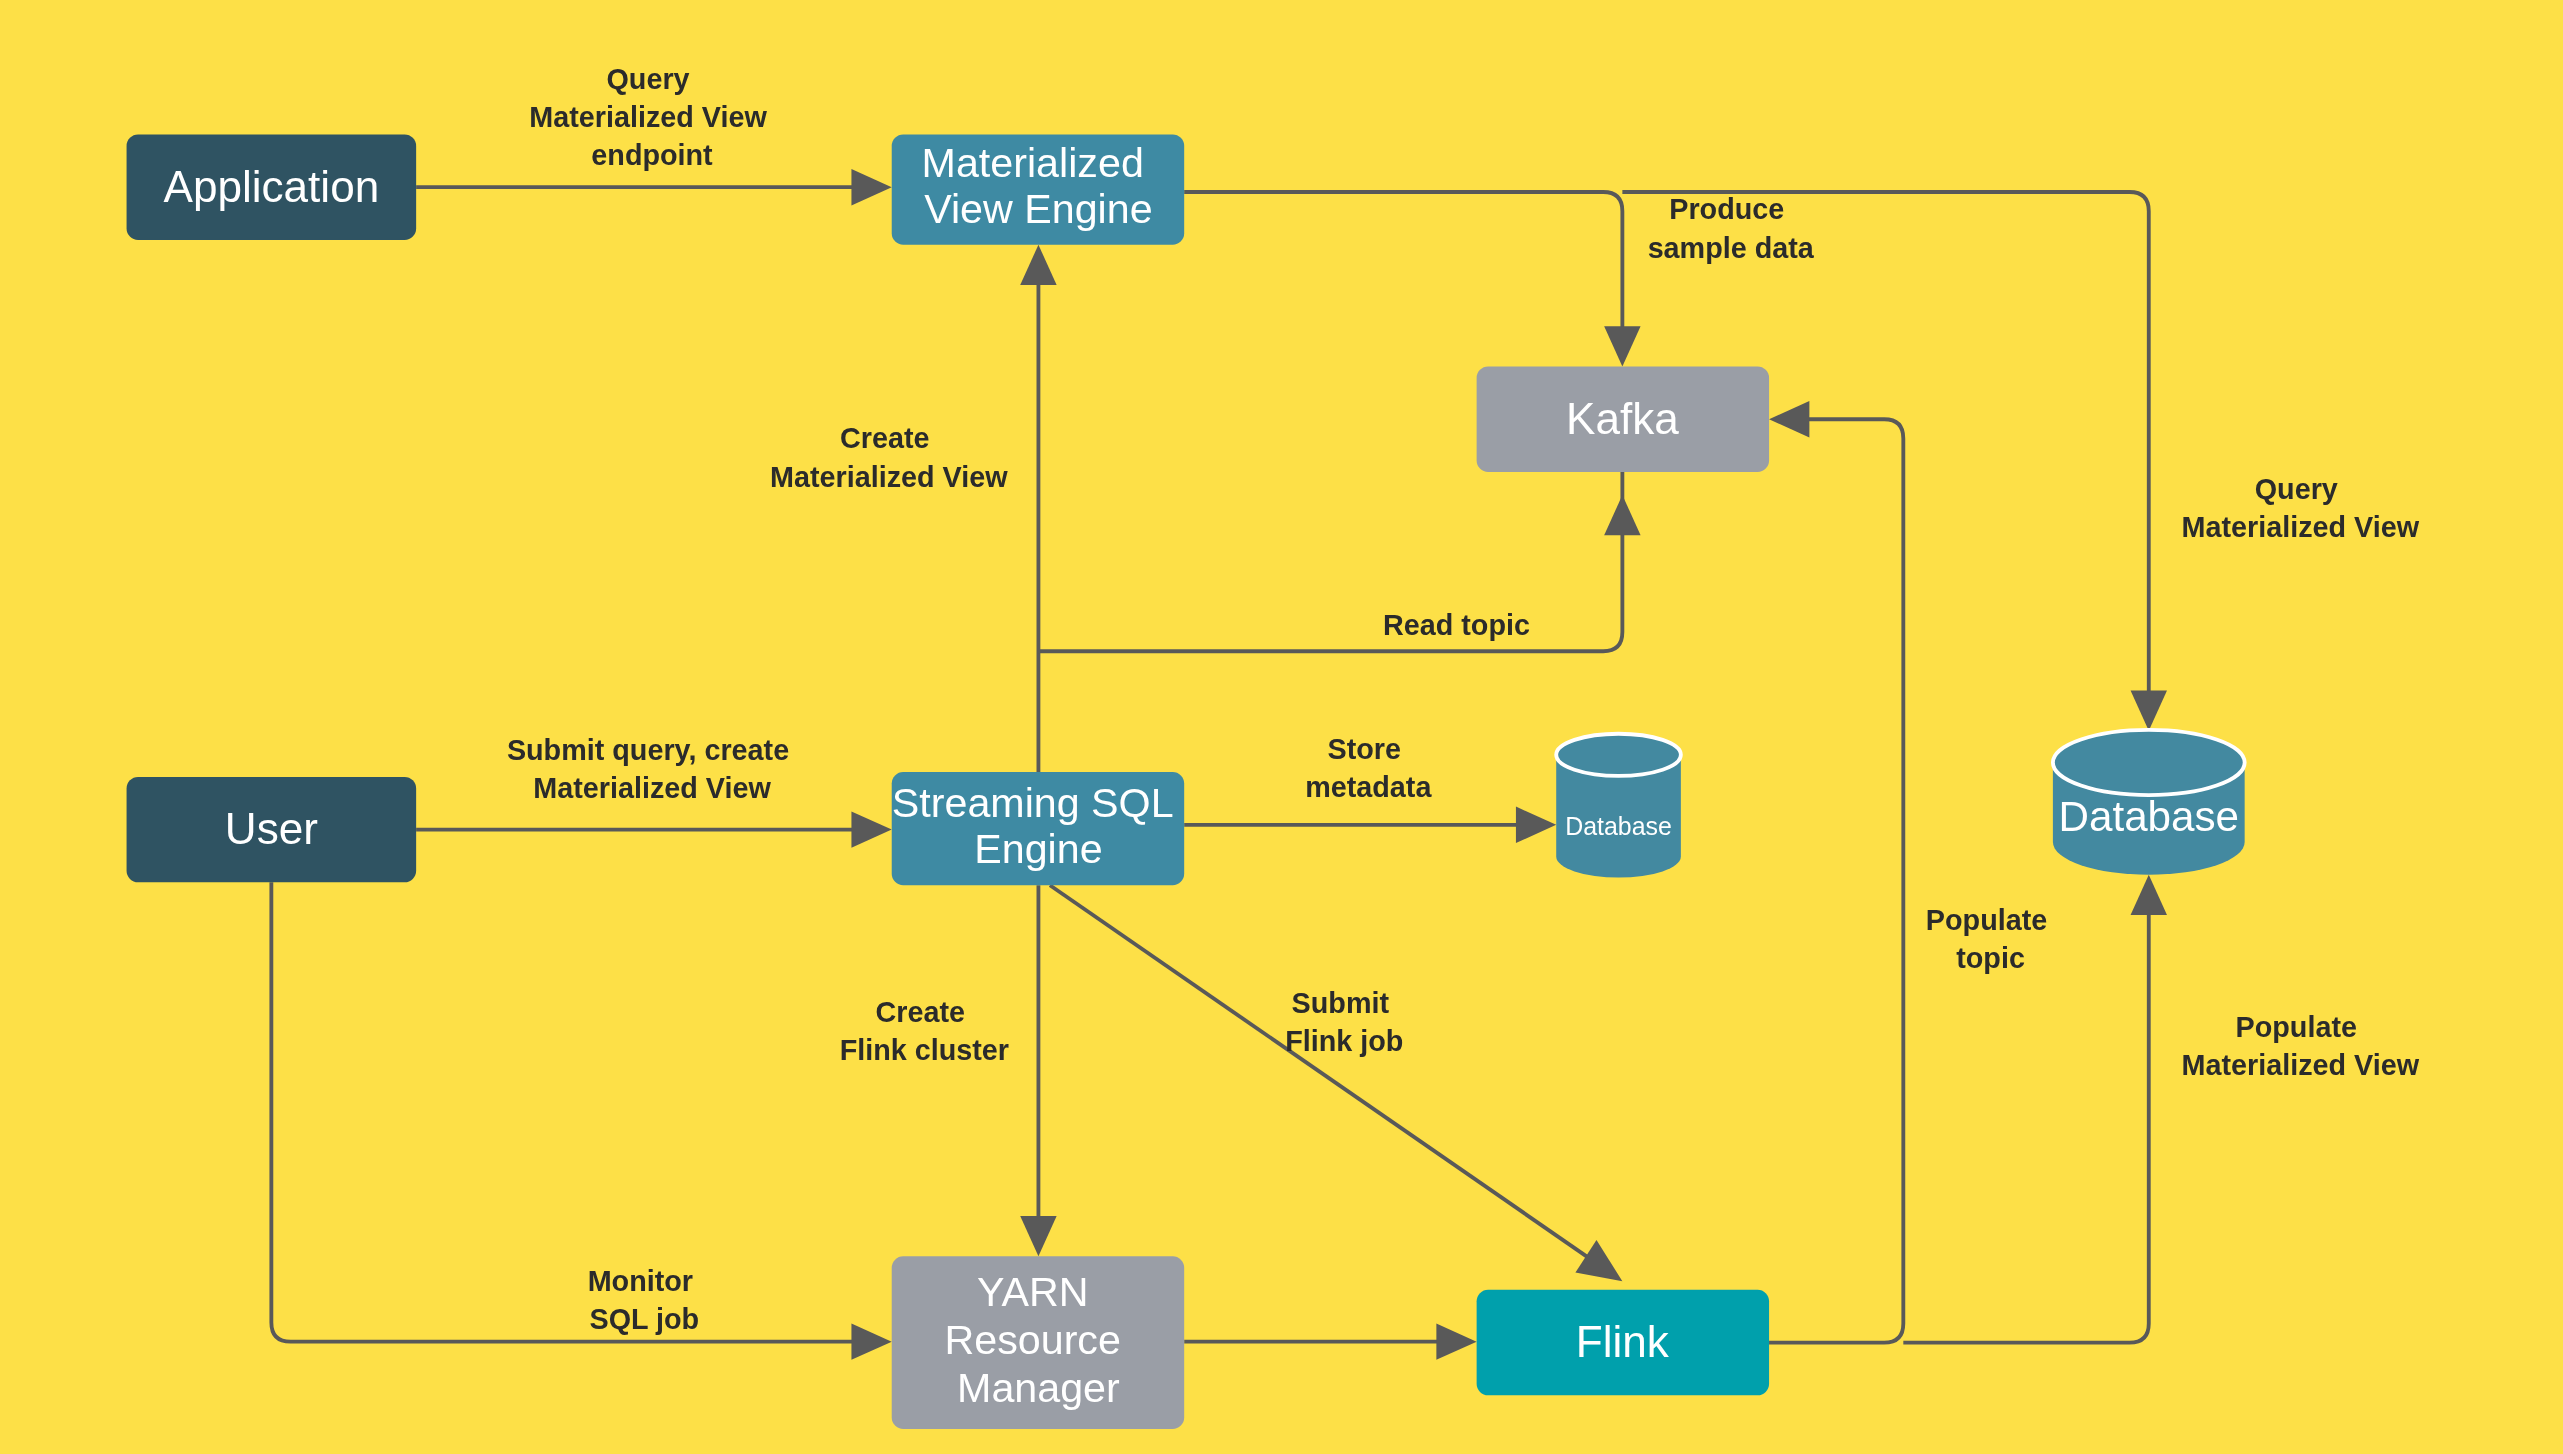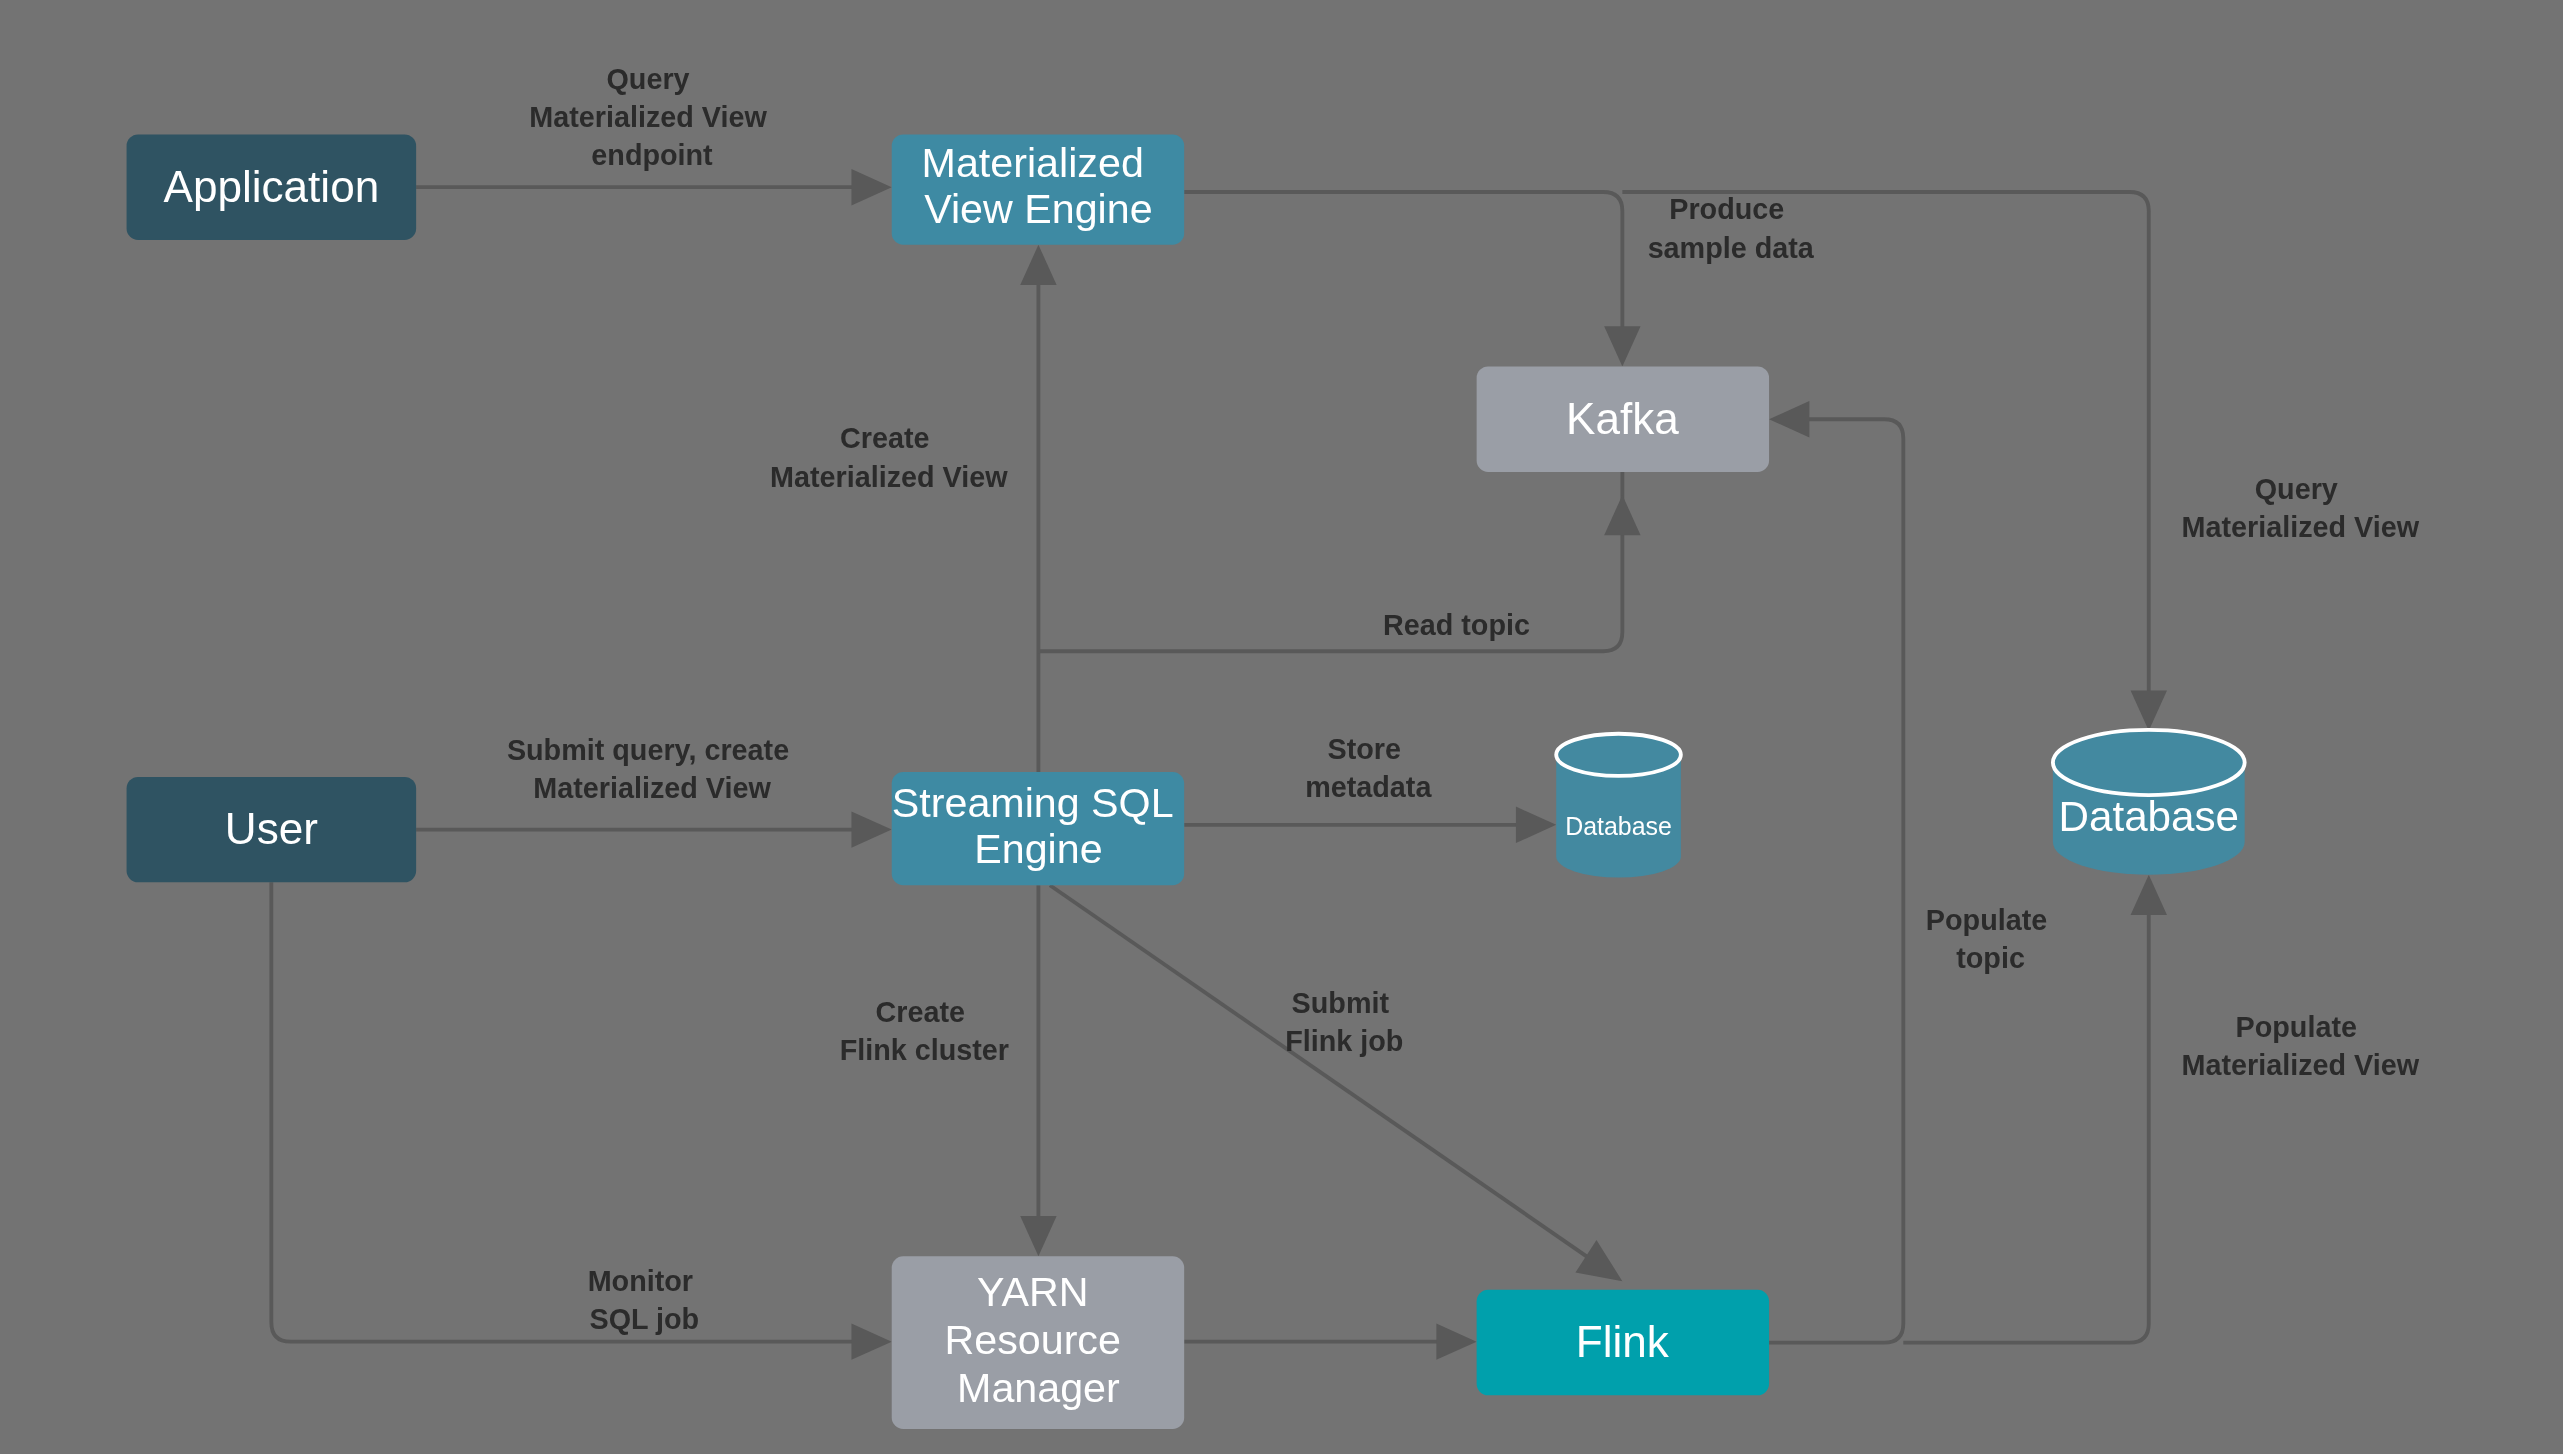--- a/index.html
+++ b/index.html
@@ -10,21 +10,21 @@
   body {
     width: 2563px;
     height: 1455px;
     font-family: "Liberation Sans", sans-serif;
     overflow: hidden;
   }
   #diagram-root {
     position: relative;
     width: 2563px;
     height: 1455px;
-    background: #737373;
+    background: #fde047;
   }
   svg#diagram {
     display: block;
     width: 2563px;
     height: 1455px;
   }
   .edge-path {
     fill: none;
     stroke: #595959;
     stroke-width: 4;

